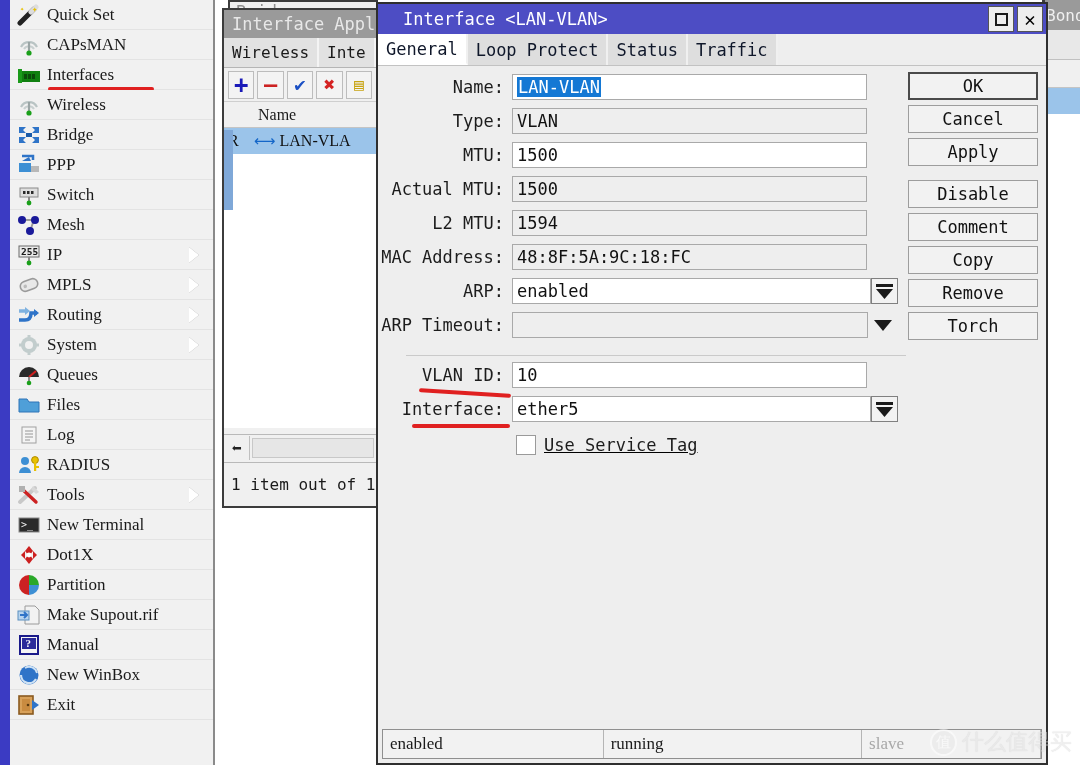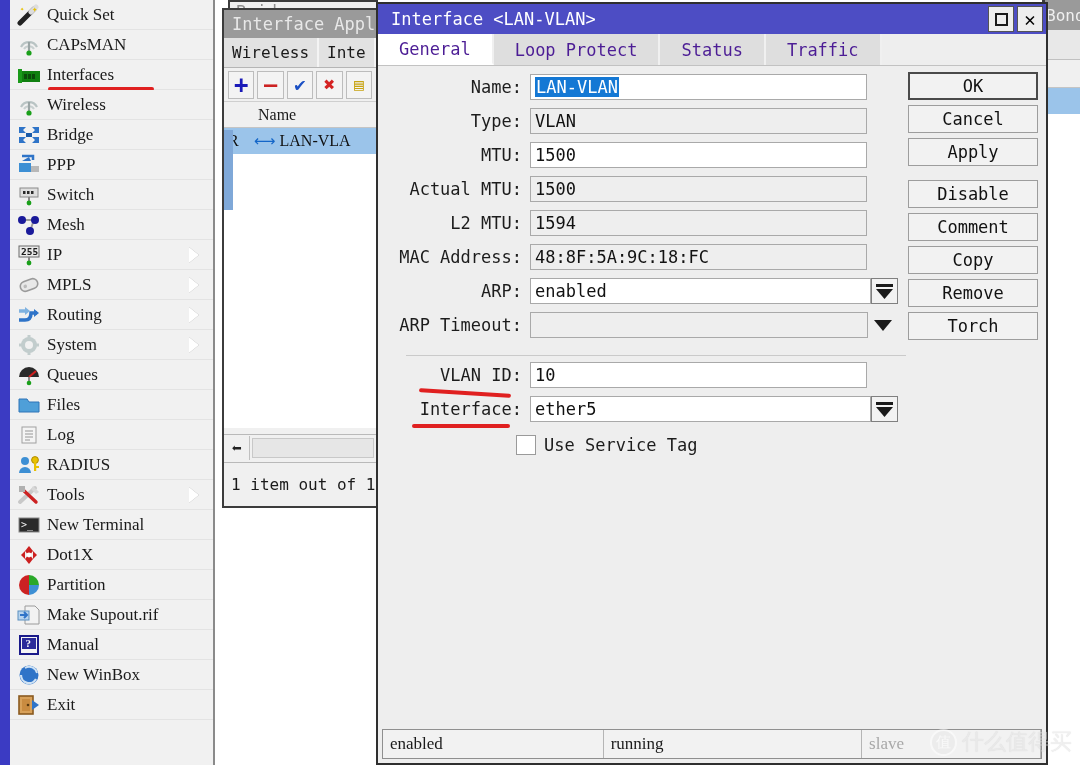--- a/index.html
+++ b/index.html
@@ -161,48 +161,48 @@
     border: 2px solid #2f2f2f;
     display: flex; flex-direction: column;
   }
   .dlg-title {
     height: 30px; background: #4d4dc4;
     display: flex; align-items: center;
     position: relative; flex: 0 0 30px;
   }
   .dlg-title-text {
     color: #ffffff; font-family: "DejaVu Sans Mono", monospace;
-    font-size: 17px; padding-left: 13px; white-space: nowrap;
+    font-size: 17px; padding-left: 25px; white-space: nowrap;
   }
   .dlg-winbtns { position: absolute; right: 3px; top: 2px; display: flex; gap: 3px; }
   .winbtn {
     width: 26px; height: 26px; background: #eeeeee; border: 1px solid #555;
     display: flex; align-items: center; justify-content: center;
   }
   .sq-glyph { width: 13px; height: 13px; border: 2px solid #1a1a1a; }
 
   .dlg-tabbar {
     height: 32px; flex: 0 0 32px;
     display: flex; align-items: stretch;
     background: #eeeeee;
     border-bottom: 1px solid #c2c2c2;
     position: relative;
   }
   .dlg-tab {
-    padding: 0 21px; display: flex; align-items: center;
+    padding: 0 8px; display: flex; align-items: center;
     font-family: "DejaVu Sans Mono", monospace; font-size: 17px;
-    color: #4c1d95; background: #dedede; border-right: 2px solid #f0f0f0;
+    color: #0f172a; background: #dedede; border-right: 2px solid #f0f0f0;
     white-space: nowrap;
   }
   .dlg-tab.active { background: #ffffff; border-bottom: 2px solid #ffffff; }
 
   .dlg-body { position: relative; flex: 1; background: #eeeeee; }
 
   .form { position: absolute; left: 0; top: 4px; width: 524px; }
-  .frow { height: 34px; display: flex; align-items: center; position: relative; padding-left: 18px; }
+  .frow { height: 34px; display: flex; align-items: center; position: relative; }
   .flabel {
     width: 134px; text-align: right; padding-right: 8px;
     font-family: "DejaVu Sans Mono", monospace; font-size: 17px; color: #1c1c1c;
     white-space: nowrap;
   }
   .finput {
     height: 26px; flex: 1; margin-right: 4px;
     border: 1px solid #a9a9a9; background: #ffffff;
     display: flex; align-items: center; padding: 0 4px;
     font-family: "DejaVu Sans Mono", monospace; font-size: 17px; color: #111;
@@ -215,21 +215,21 @@
     width: 27px; height: 26px; margin-right: 4px;
     border: 1px solid #808080; background: #f2f2f2;
     display: flex; align-items: center; justify-content: center;
   }
   .dropbtn svg { display: block; }
   .plain-caret {
     width: 30px; height: 26px; margin-right: 4px;
     display: flex; align-items: center; justify-content: center;
   }
   .divider { height: 1px; background: #cacaca; margin: 5px 16px 5px 14px; }
-  .chk-row { height: 34px; display: flex; align-items: center; }
+  .chk-row { height: 34px; display: flex; align-items: center; text-decoration: underline; }
   .chkbox {
     width: 20px; height: 20px; background: #ffffff; border: 1px solid #9a9a9a;
     margin-left: 138px; margin-right: 8px;
   }
   .chk-label { font-family: "DejaVu Sans Mono", monospace; font-size: 17px; color: #1c1c1c; }
 
   .btncol {
     position: absolute; right: 8px; top: 6px; width: 130px;
     display: flex; flex-direction: column; gap: 5px;
   }

